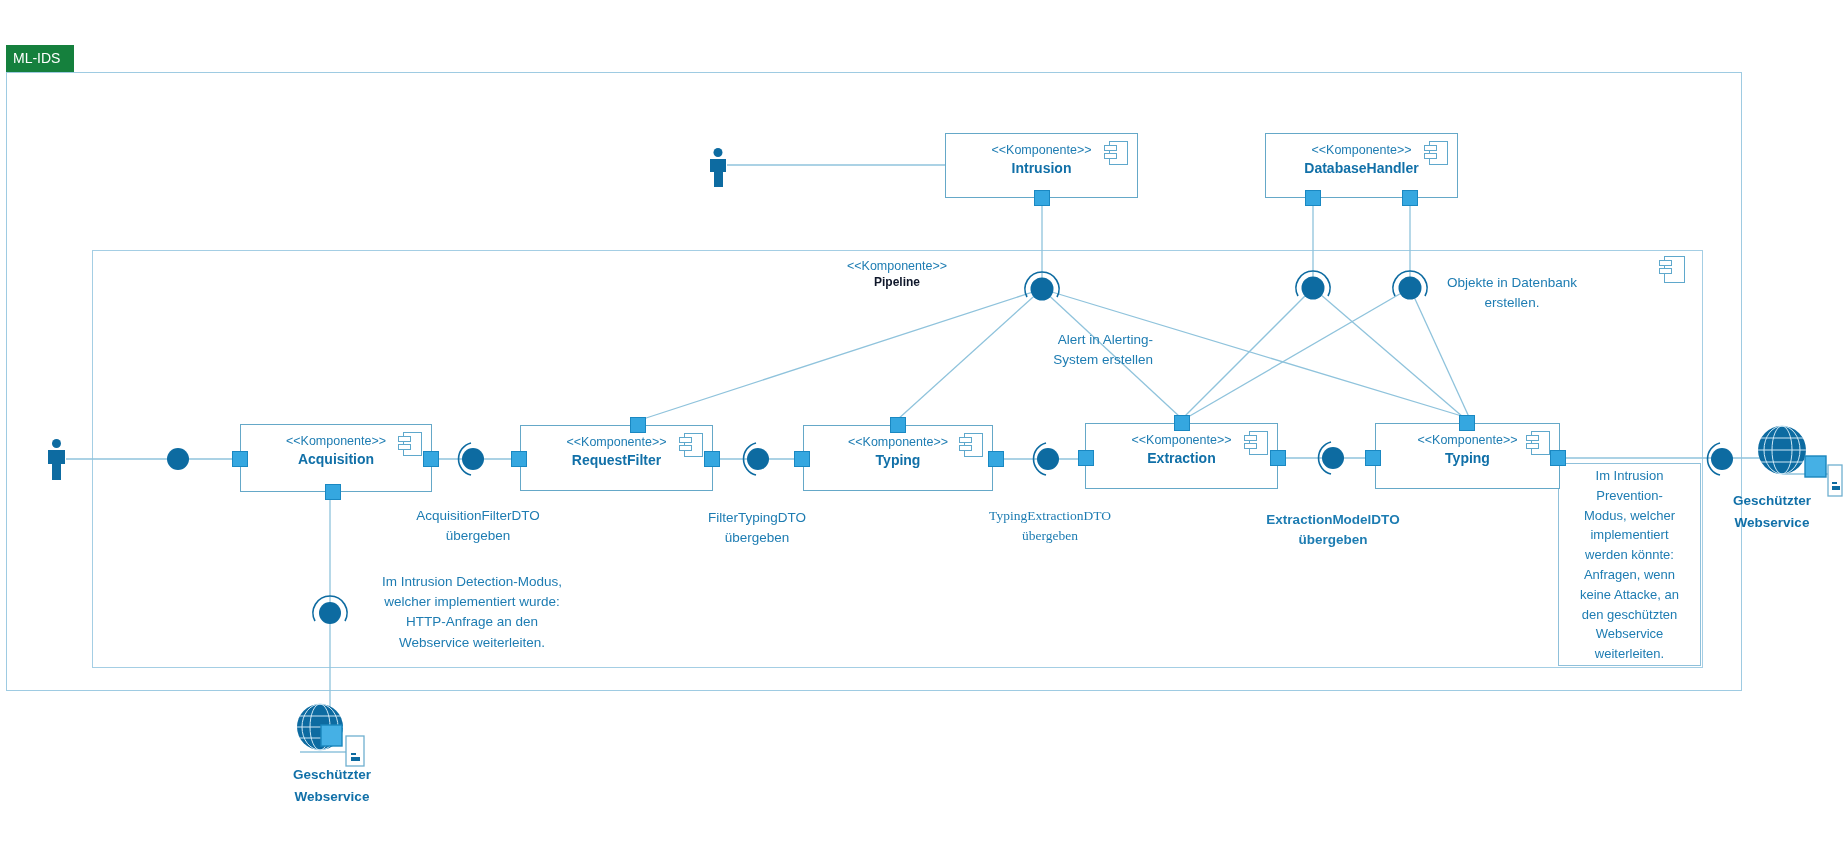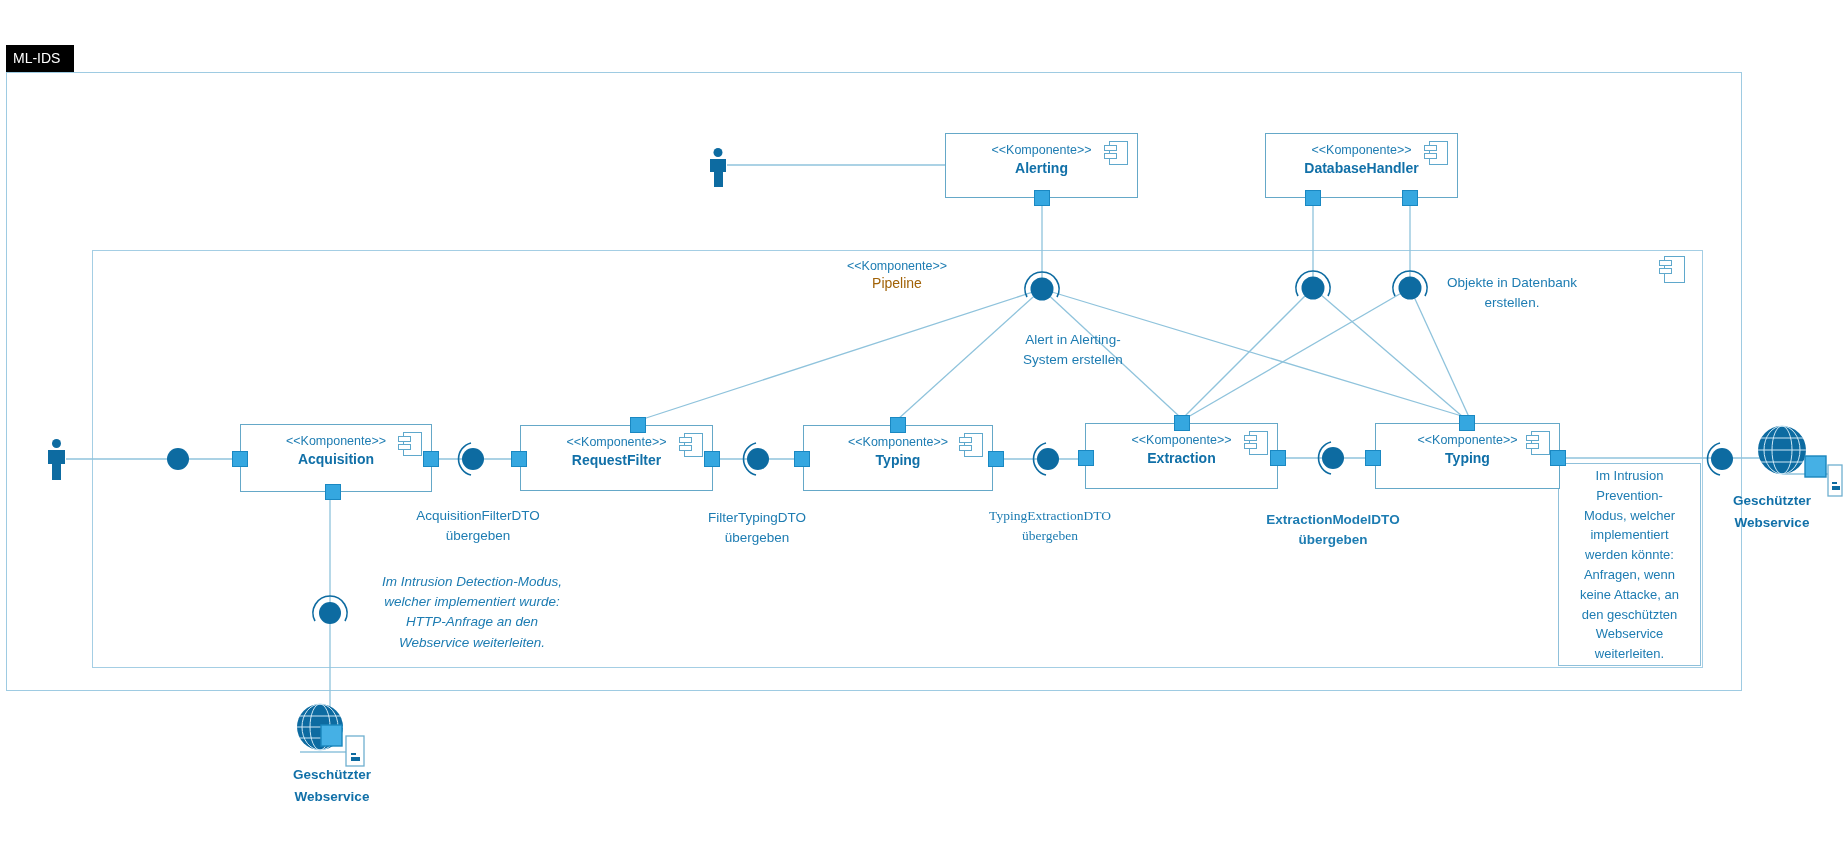--- a/index.html
+++ b/index.html
@@ -1,41 +1,41 @@
 <!DOCTYPE html>
 <html><head>
 <meta charset="utf-8">
 <style>
   html,body{margin:0;padding:0;background:#fff;}
   #canvas{position:relative;width:1843px;height:862px;background:#fff;overflow:hidden;
           font-family:"Liberation Sans","DejaVu Sans",sans-serif;}
   .frame{position:absolute;border:1.5px solid #9ecbe2;background:transparent;}
   #mlids-frame{left:6px;top:72px;width:1734px;height:617px;}
   #pipeline-frame{left:92px;top:250px;width:1609px;height:416px;border-width:1.2px;border-color:#a4cee4;}
-  #mlids-tab{position:absolute;left:6px;top:45px;width:68px;height:27px;background:#000000;
+  #mlids-tab{position:absolute;left:6px;top:45px;width:68px;height:27px;background:#15803d;
              color:#fff;font-size:14px;line-height:27px;padding-left:7px;box-sizing:border-box;}
   #note-box{position:absolute;left:1558px;top:463px;width:143px;height:203px;border:1.2px solid #8fc0da;box-sizing:border-box;}
   svg.layer{position:absolute;left:0;top:0;}
   .comp{position:absolute;border:1.3px solid #65a8c8;background:#fff;box-sizing:border-box;
         text-align:center;padding-top:9px;z-index:3;}
   .comp .stereo{display:block;font-size:12.5px;color:#1d7cb2;}
   .comp .cname{display:block;font-size:14px;font-weight:bold;color:#1170a8;margin-top:3px;}
   .comp-icon{position:absolute;width:17px;height:22px;border:1.4px solid #5fa8cc;background:#fff;}
   .comp-icon i{position:absolute;left:-6px;width:11px;height:4px;border:1.4px solid #5fa8cc;background:#fff;display:block;}
   .comp-icon i.t1{top:3px;} .comp-icon i.t2{top:11px;}
   .comp .comp-icon{right:9px;top:7px;}
   #pipeline-icon{left:1664px;top:256px;width:19px;height:25px;position:absolute;}
   .port{position:absolute;width:16px;height:16px;background:#35a7e0;border:1px solid #1a88c2;
         box-sizing:border-box;z-index:4;}
   .ann{position:absolute;color:#1d7cb2;font-size:13.5px;line-height:20px;text-align:center;
        white-space:pre-line;z-index:5;}
   .bold-label{font-weight:bold;color:#1170a8;line-height:22px;}
   #pipeline-label{position:absolute;left:817px;top:259px;width:160px;text-align:center;z-index:2;}
   #pipeline-label .stereo{font-size:12.5px;color:#1d7cb2;display:block;}
-  #pipeline-label .cname{font-size:14px;font-weight:normal;color:#a16207;display:block;margin-top:2px;}
+  #pipeline-label .cname{font-size:12px;font-weight:bold;color:#0f172a;display:block;margin-top:2px;}
   #note-text{position:absolute;left:1558px;top:466px;width:143px;font-size:13px;line-height:19.8px;}
 </style>
 </head>
 <body>
 
 <div id="canvas">
 
   <div id="mlids-tab">ML-IDS</div>
   <div id="mlids-frame" class="frame"></div>
   <div id="pipeline-frame" class="frame"></div>
@@ -137,21 +137,21 @@
       </g>
       <rect x="1805" y="456" width="21" height="21" fill="#45b0e5" stroke="#1a86bd" stroke-width="1.4"></rect>
       <rect x="1828" y="465" width="14" height="31" fill="#fff" stroke="#6fb0d0" stroke-width="1.3"></rect>
       <rect x="1832" y="482" width="5" height="2" fill="#0d6ba1"></rect>
       <rect x="1832" y="486" width="8" height="4" fill="#0d6ba1"></rect>
     </g>
   </svg>
 
   <div class="comp" style="left:945px;top:133px;width:193px;height:65px;">
     <span class="stereo">&lt;&lt;Komponente&gt;&gt;</span>
-    <span class="cname">Alerting</span>
+    <span class="cname">Intrusion</span>
     <div class="comp-icon">
         <i class="t1"></i>
         <i class="t2"></i>
       </div>
   </div>
 
   <div class="comp" style="left:1265px;top:133px;width:193px;height:65px;">
     <span class="stereo">&lt;&lt;Komponente&gt;&gt;</span>
     <span class="cname">DatabaseHandler</span>
     <div class="comp-icon">
@@ -219,31 +219,31 @@
   <div class="port" style="left:988px;top:451px;"></div>
   <div class="port" style="left:1174px;top:415px;"></div>
   <div class="port" style="left:1078px;top:450px;"></div>
   <div class="port" style="left:1270px;top:450px;"></div>
   <div class="port" style="left:1459px;top:415px;"></div>
   <div class="port" style="left:1365px;top:450px;"></div>
   <div class="port" style="left:1550px;top:450px;"></div>
 
   <div class="ann" style="left:1422px;top:273px;width:180px;">Objekte in Datenbank
 erstellen.</div>
-  <div class="ann" style="left:993px;top:330px;width:160px;">Alert in Alerting-
+  <div class="ann" style="left:993px;top:330px;width:160px;text-align:right;">Alert in Alerting-
 System erstellen</div>
   <div class="ann" style="left:388px;top:506px;width:180px;">AcquisitionFilterDTO
 übergeben</div>
   <div class="ann" style="left:667px;top:508px;width:180px;">FilterTypingDTO
 übergeben</div>
   <div class="ann" style="left:955px;top:506px;width:190px;font-family:Liberation Serif, serif;">TypingExtractionDTO
 übergeben</div>
   <div class="ann" style="left:1243px;top:510px;width:180px;font-weight:bold;">ExtractionModelDTO
 übergeben</div>
-  <div class="ann" style="left:312px;top:572px;width:320px;line-height:20.2px;font-style:italic;">Im Intrusion Detection-Modus,
+  <div class="ann" style="left:312px;top:572px;width:320px;line-height:20.2px;">Im Intrusion Detection-Modus,
 welcher implementiert wurde:
 HTTP-Anfrage an den
 Webservice weiterleiten.</div>
   <div class="ann" id="note-text">Im Intrusion
 Prevention-
 Modus, welcher
 implementiert
 werden könnte:
 Anfragen, wenn
 keine Attacke, an

